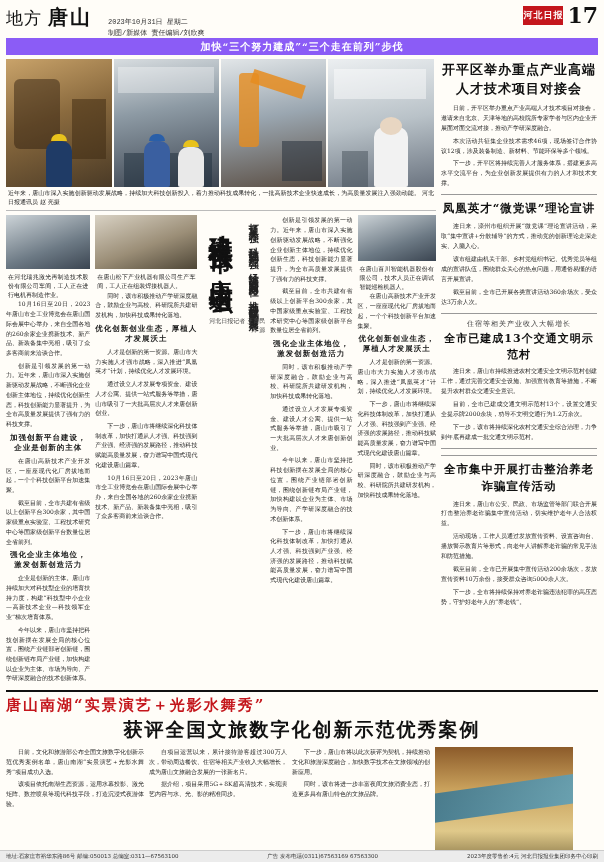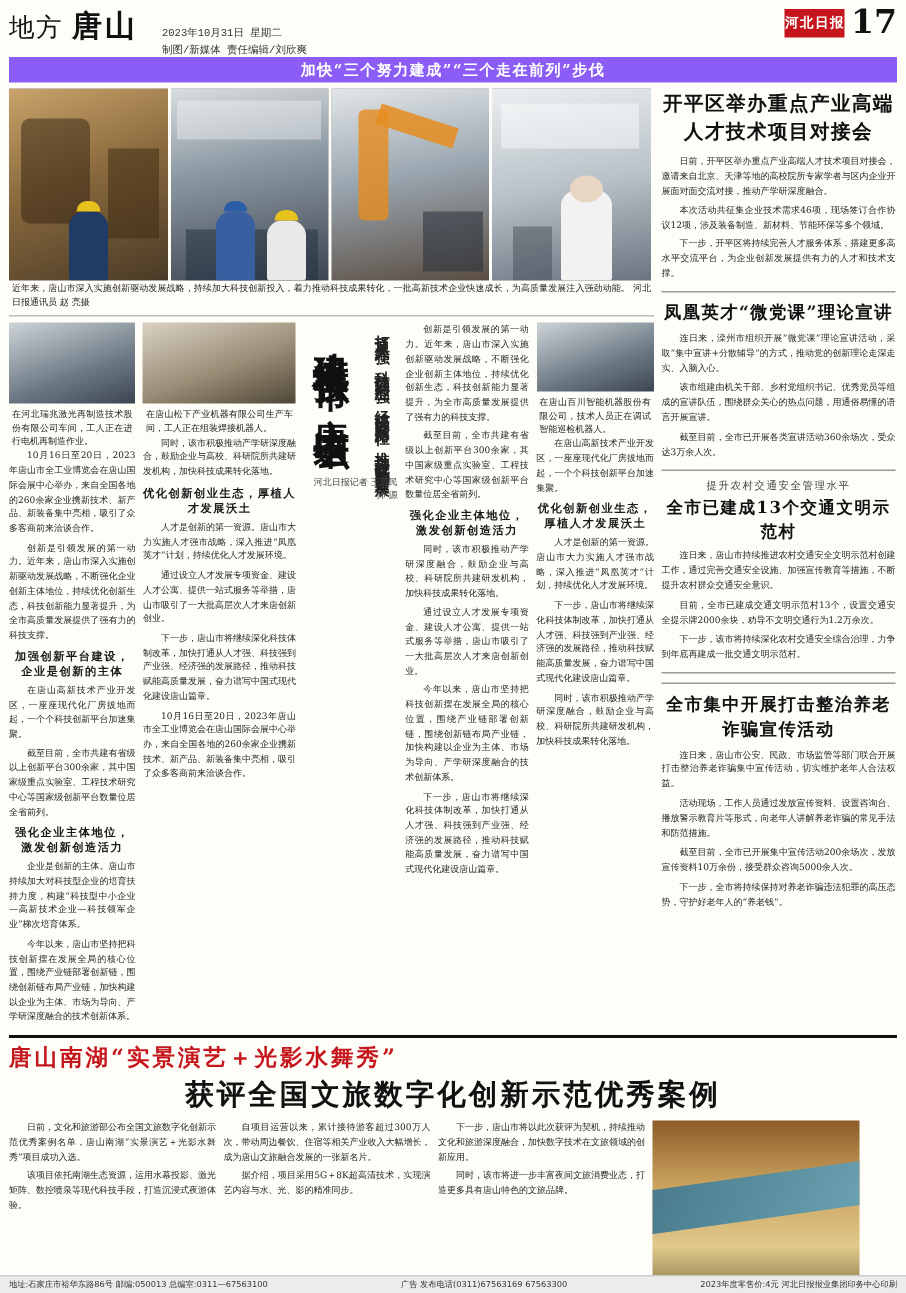--- a/index.html
+++ b/index.html
@@ -298,21 +298,21 @@
 
       <div>
         <div class="rc-title sm">凤凰英才“微党课”理论宣讲</div>
         <p class="rc-txt">连日来，滦州市组织开展“微党课”理论宣讲活动，采取“集中宣讲+分散辅导”的方式，推动党的创新理论走深走实、入脑入心。</p>
         <p class="rc-txt">该市组建由机关干部、乡村党组织书记、优秀党员等组成的宣讲队伍，围绕群众关心的热点问题，用通俗易懂的语言开展宣讲。</p>
         <p class="rc-txt">截至目前，全市已开展各类宣讲活动360余场次，受众达3万余人次。</p>
       </div>
       <hr class="rc-rule">
 
       <div>
-        <div class="rc-kicker">提升农村交通安全管理水平</div>
+        <div class="rc-kicker">住宿等相关产业收入大幅增长</div>
         <div class="rc-title xs">全市已建成13个交通文明示范村</div>
         <p class="rc-txt">连日来，唐山市持续推进农村交通安全文明示范村创建工作，通过完善交通安全设施、加强宣传教育等措施，不断提升农村群众交通安全意识。</p>
         <p class="rc-txt">目前，全市已建成交通文明示范村13个，设置交通安全提示牌2000余块，劝导不文明交通行为1.2万余次。</p>
         <p class="rc-txt">下一步，该市将持续深化农村交通安全综合治理，力争到年底再建成一批交通文明示范村。</p>
       </div>
       <hr class="rc-rule">
 
       <hr class="rc-rule">
 
       <div>

